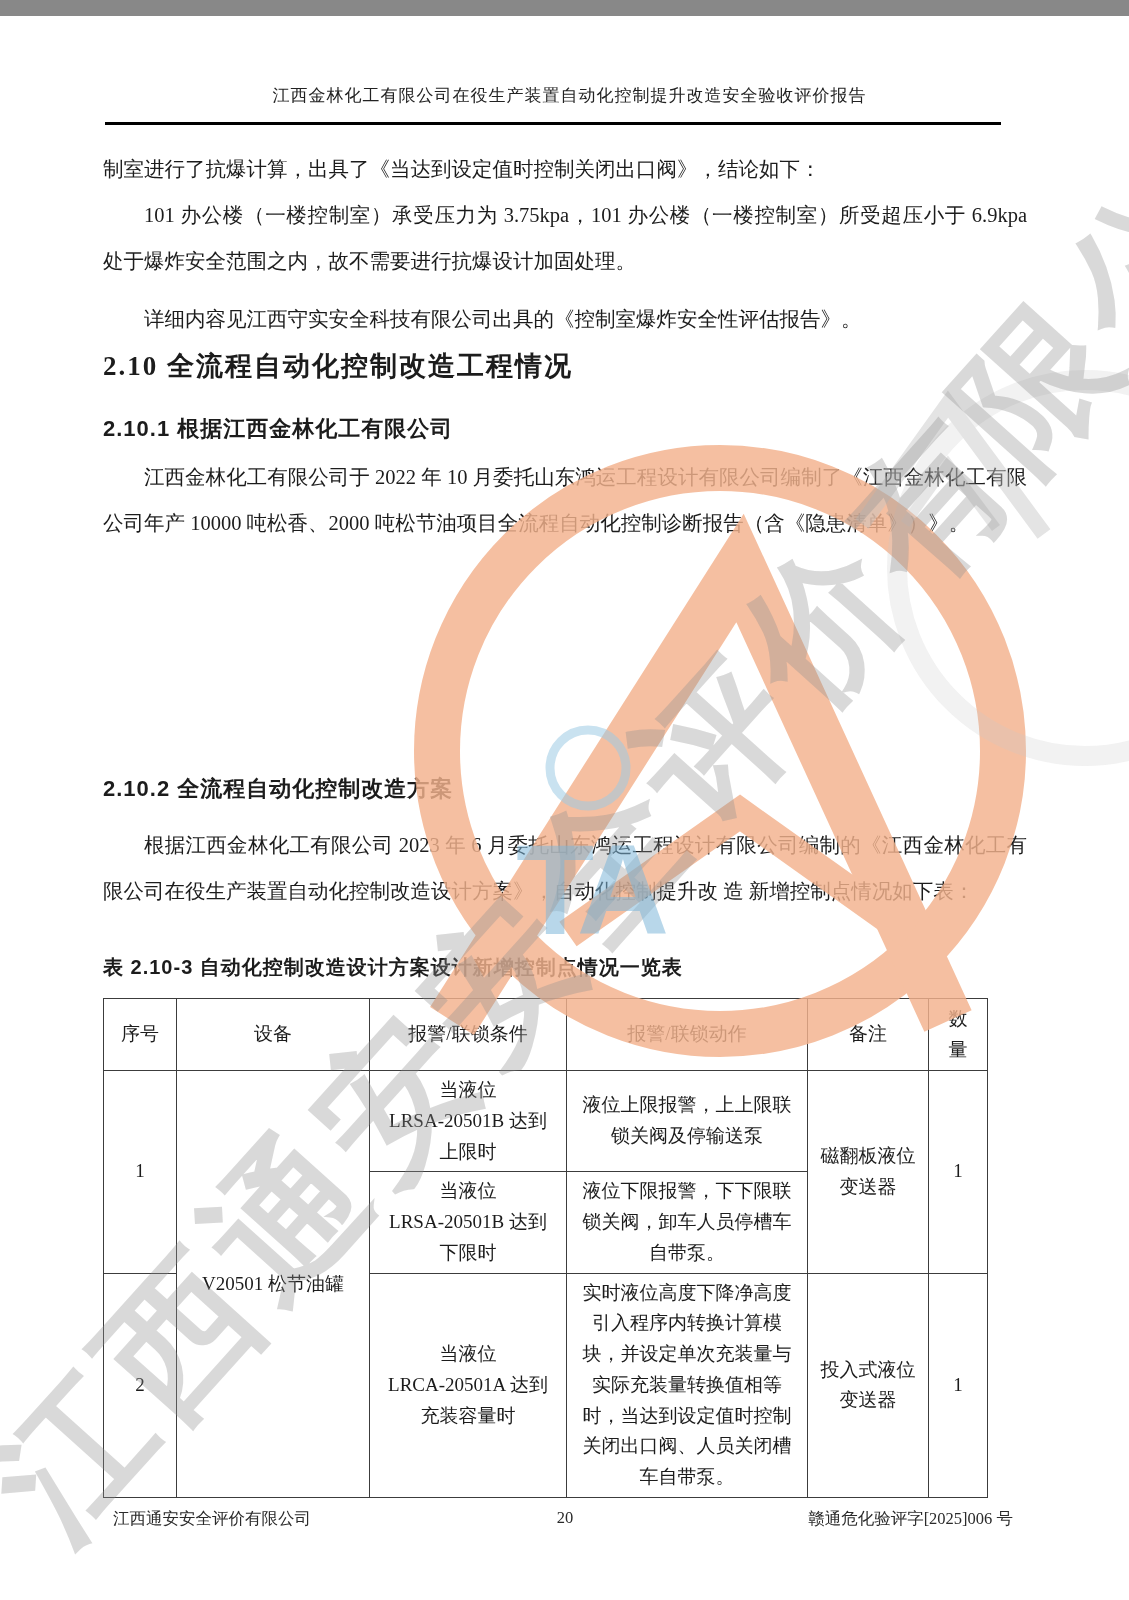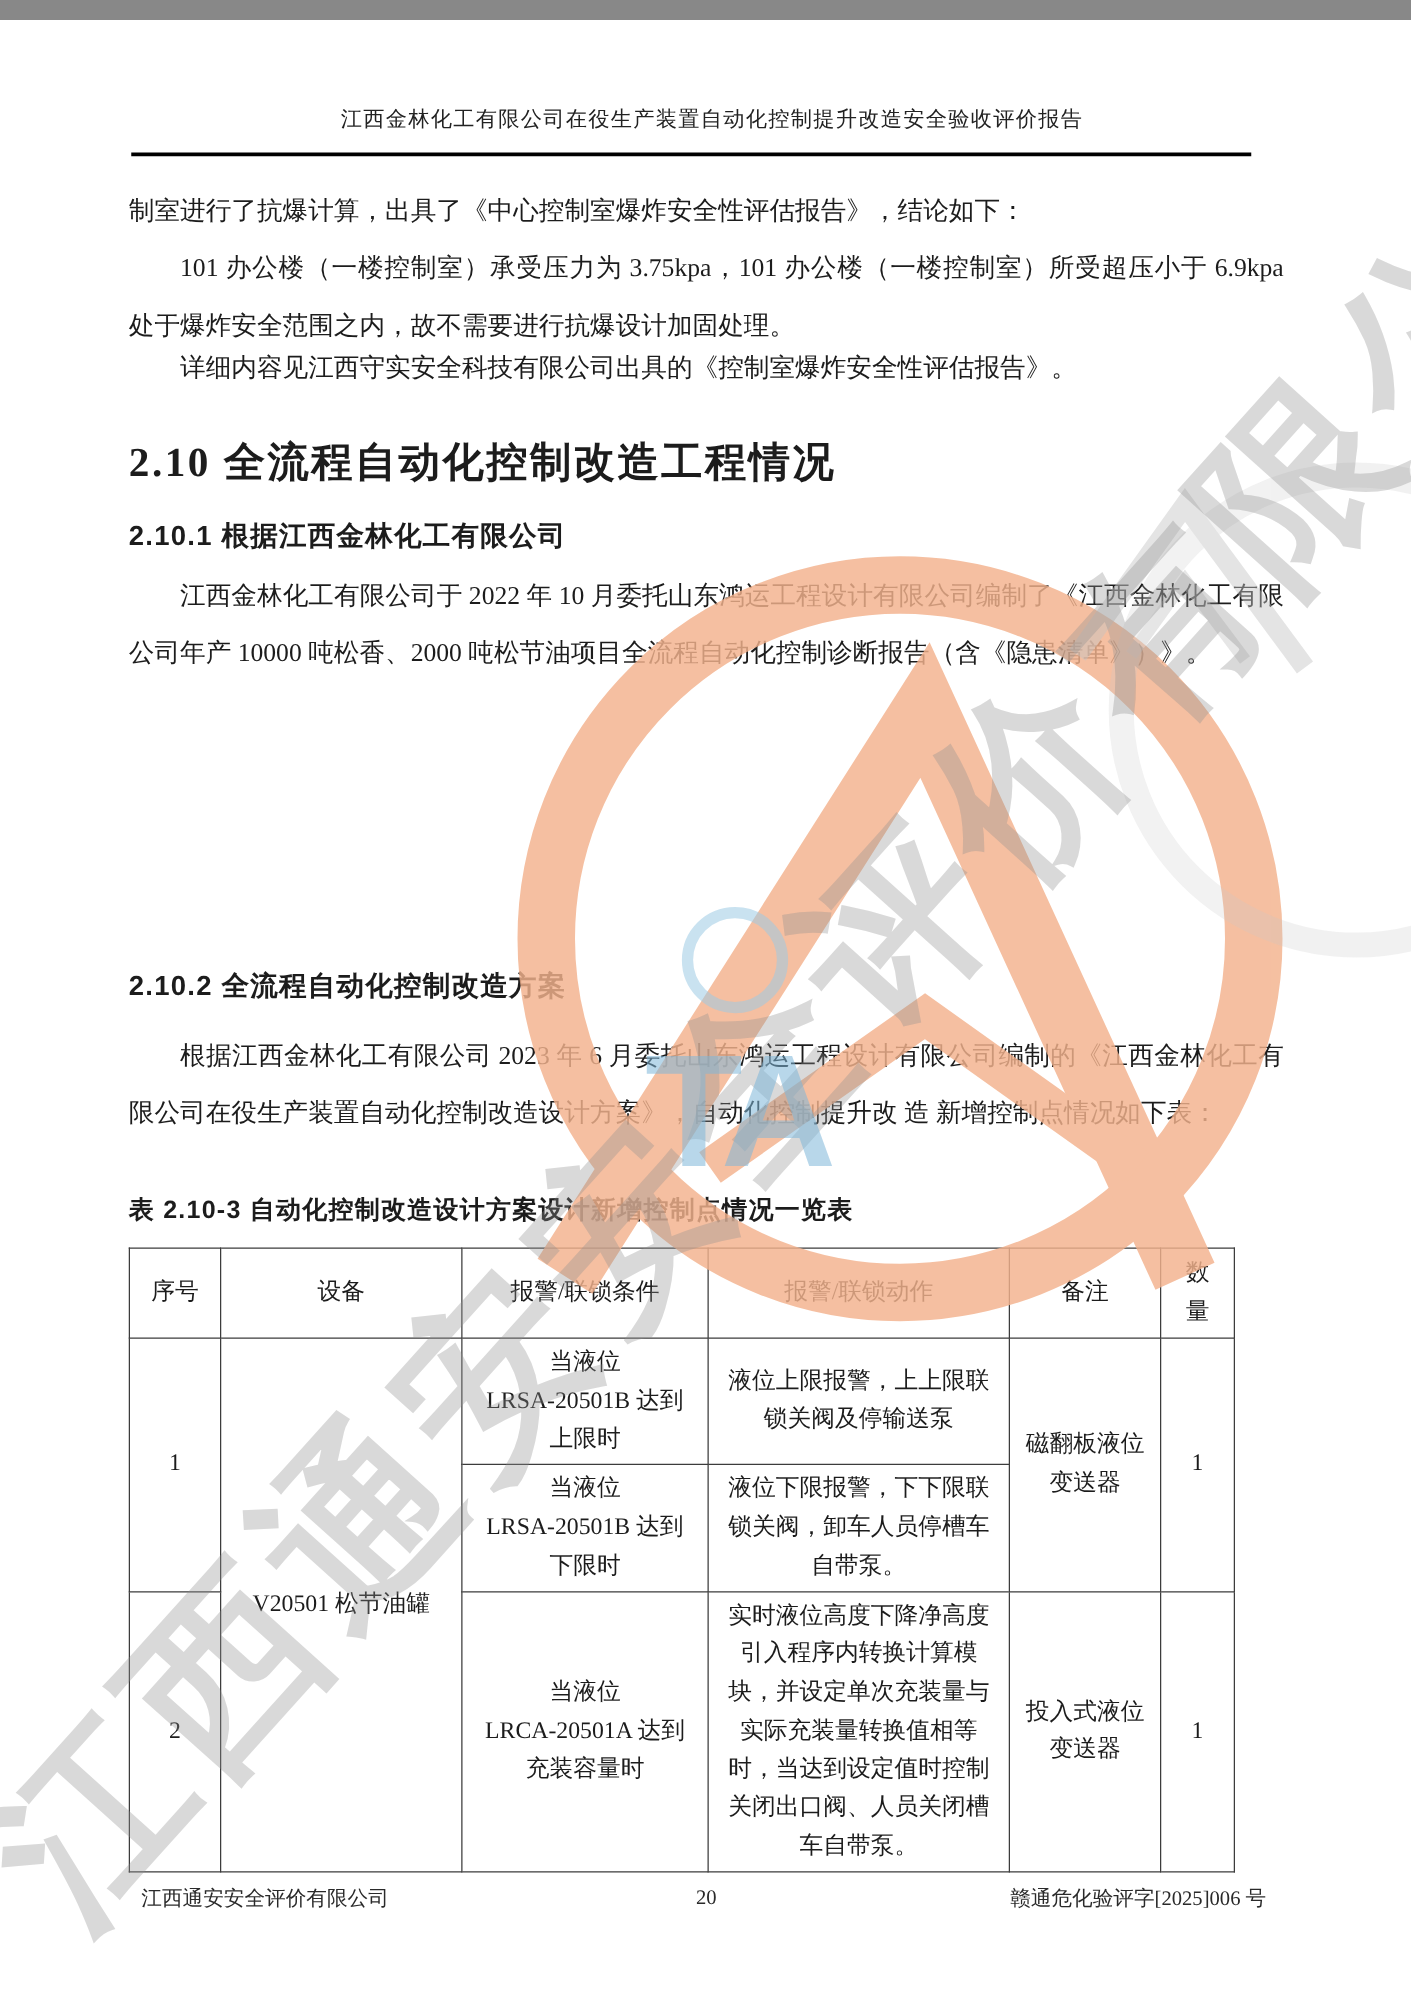--- a/index.html
+++ b/index.html
@@ -24,21 +24,21 @@
     background:#000;
   }
   
   .blk{position:absolute;left:103px;width:924px;margin:0;}
   .body-p{
     font-size:20.5px;line-height:46px;text-align:justify;
     text-justify:inter-ideograph;
   }
   .indent{text-indent:2em;}
   .h1{
-    font-size:33px;font-weight:bold;letter-spacing:2px;
+    font-size:27px;font-weight:bold;letter-spacing:2px;
     font-family:"Liberation Serif","DejaVu Serif",serif;
   }
   .h2{
     font-size:22px;font-weight:bold;letter-spacing:1px;
     font-family:"Liberation Sans","DejaVu Sans",sans-serif;
   }
   .tbl-caption{
     font-size:20px;font-weight:bold;letter-spacing:1px;
     font-family:"Liberation Sans","DejaVu Sans",sans-serif;
   }
@@ -94,23 +94,23 @@
   }
 </style>
 </head>
 <body>
 
 <div class="page">
 
   <div class="header-title">江西金林化工有限公司在役生产装置自动化控制提升改造安全验收评价报告</div>
   <div class="header-rule"></div>
 
-  <p class="blk body-p" style="top:130px">制室进行了抗爆计算，出具了《中心控制室爆炸安全性评估报告》，结论如下：</p>
+  <p class="blk body-p" style="top:130px">制室进行了抗爆计算，出具了《当达到设定值时控制关闭出口阀》，结论如下：</p>
   <p class="blk body-p indent" style="top:176px">101 办公楼（一楼控制室）承受压力为 3.75kpa，101 办公楼（一楼控制室）所受超压小于 6.9kpa 处于爆炸安全范围之内，故不需要进行抗爆设计加固处理。</p>
-  <p class="blk body-p indent" style="top:256px">详细内容见江西守实安全科技有限公司出具的《控制室爆炸安全性评估报告》。</p>
+  <p class="blk body-p indent" style="top:280px">详细内容见江西守实安全科技有限公司出具的《控制室爆炸安全性评估报告》。</p>
 
   <h1 class="blk h1" style="top:332px">2.10 全流程自动化控制改造工程情况</h1>
 
   <h2 class="blk h2" style="top:398px">2.10.1 根据江西金林化工有限公司</h2>
   <p class="blk body-p indent" style="top:438px">江西金林化工有限公司于 2022 年 10 月委托山东鸿运工程设计有限公司编制了《江西金林化工有限公司年产 10000 吨松香、2000 吨松节油项目全流程自动化控制诊断报告（含《隐患清单》）》。</p>
 
   <h2 class="blk h2" style="top:758px">2.10.2 全流程自动化控制改造方案</h2>
   <p class="blk body-p indent" style="top:806px">根据江西金林化工有限公司 2023 年 6 月委托山东鸿运工程设计有限公司编制的《江西金林化工有限公司在役生产装置自动化控制改造设计方案》，自动化控制提升改 造 新增控制点情况如下表：</p>
 
   <div class="blk tbl-caption" style="top:938px">表 2.10-3  自动化控制改造设计方案设计新增控制点情况一览表</div>

